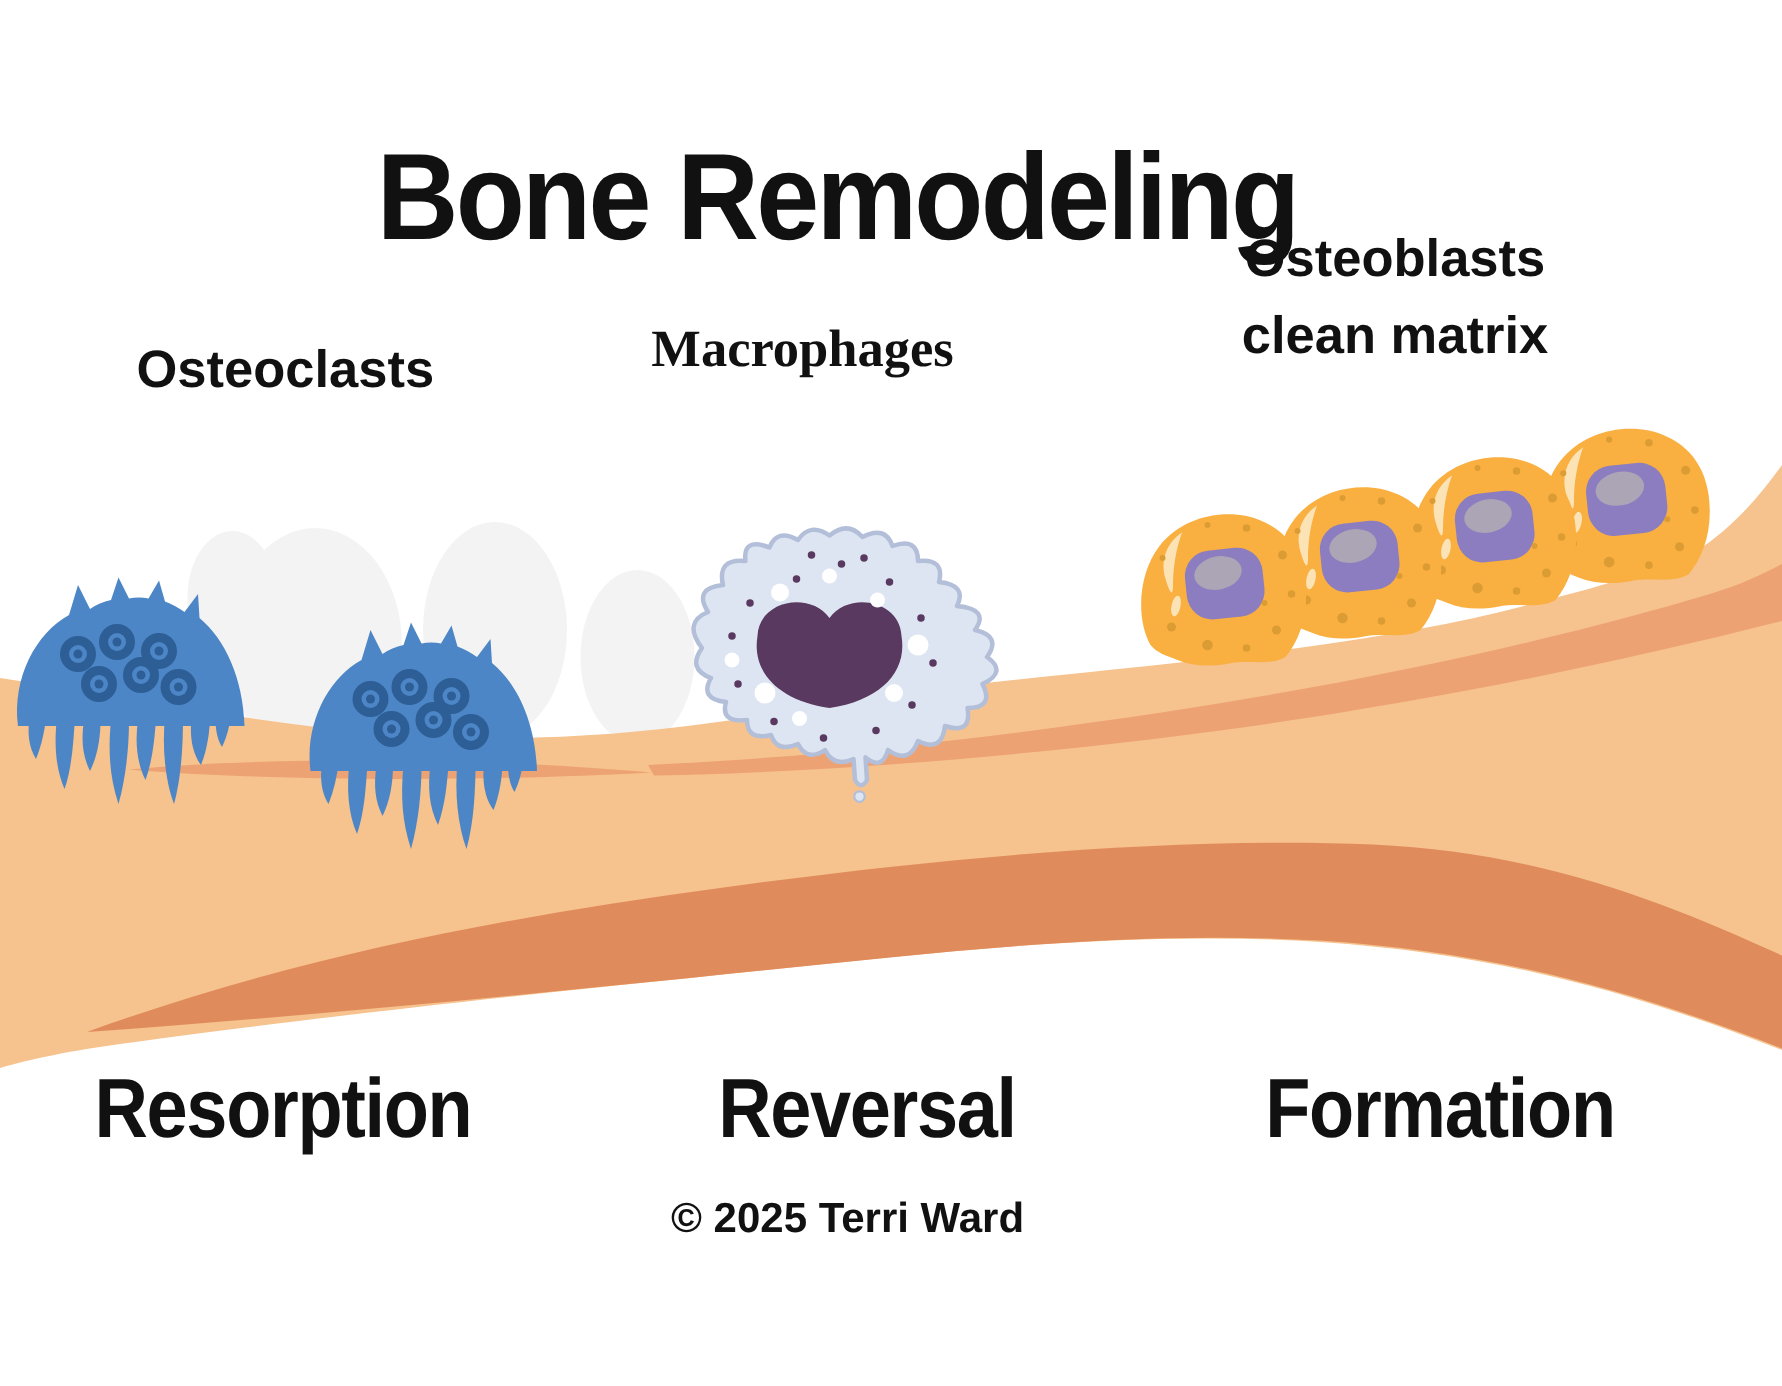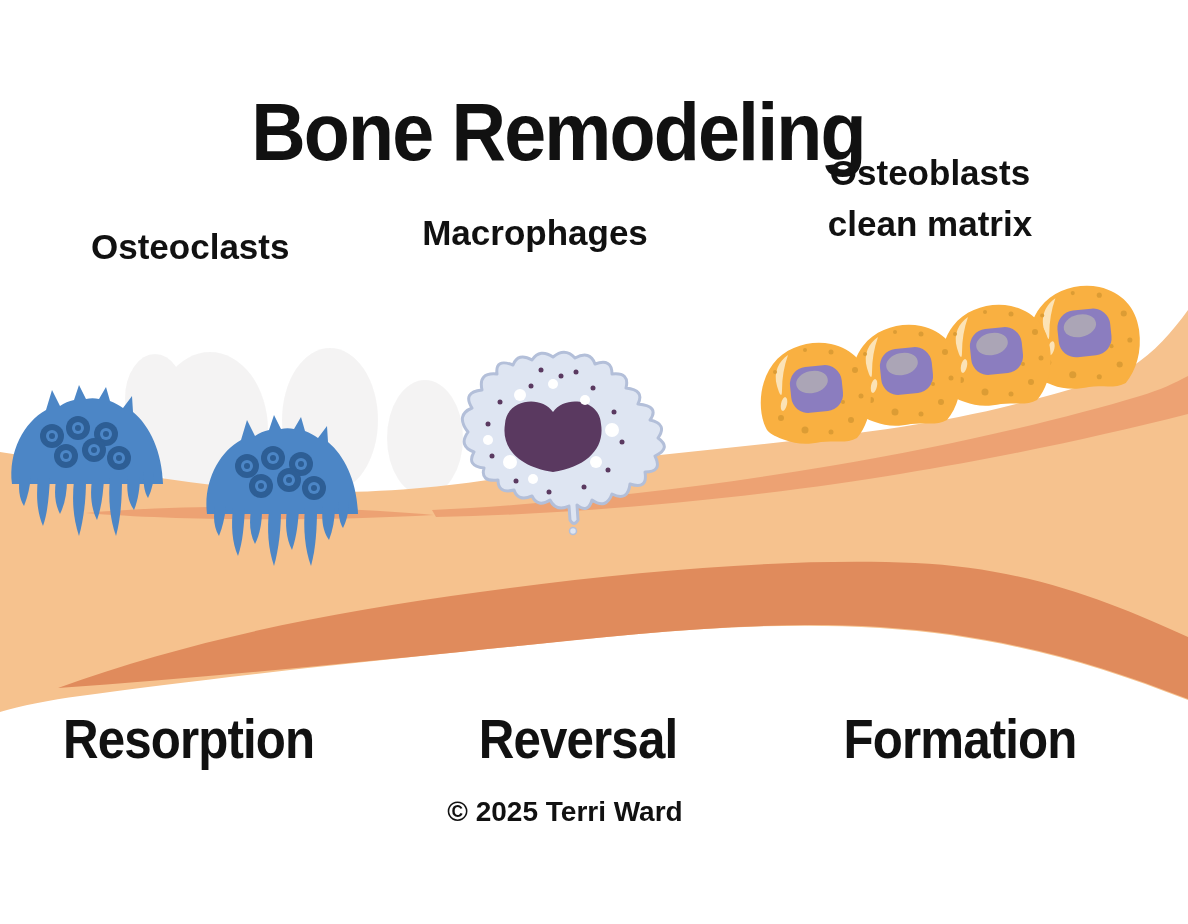--- a/index.html
+++ b/index.html
@@ -23,21 +23,21 @@
   .title {
     top: 30px;
     left: 558px;
     font-size: 82px;
     letter-spacing: -2px;
     white-space: nowrap;
     transform: translateX(-50%) scaleX(0.92);
   }
   .desc { font-size: 35px; line-height: 1.45; letter-spacing: 0px; }
   .desc-left   { top: 222px; left: 63px;  text-align: center; margin-left: 28px; }
-  .desc-center { top: 208px; left: 535px; text-align: center; white-space: nowrap; transform: translateX(-50%); }
+  .desc-center { top: 208px; left: 535px; text-align: center; white-space: nowrap; transform: translateX(-50%); font-family: Liberation Serif, serif; }
   .desc-right  { top: 148px; left: 930px; text-align: center; white-space: nowrap; transform: translateX(-50%); }
   .phase {
     top: 706px;
     font-size: 56px;
     letter-spacing: -1px;
     white-space: nowrap;
   }
   .phase-resorption { left: 63px;  transform: scaleX(0.88); transform-origin: left center; }
   .phase-reversal   { left: 578px; transform: translateX(-50%) scaleX(0.88); }
   .phase-formation  { left: 960px; transform: translateX(-50%) scaleX(0.88); }

